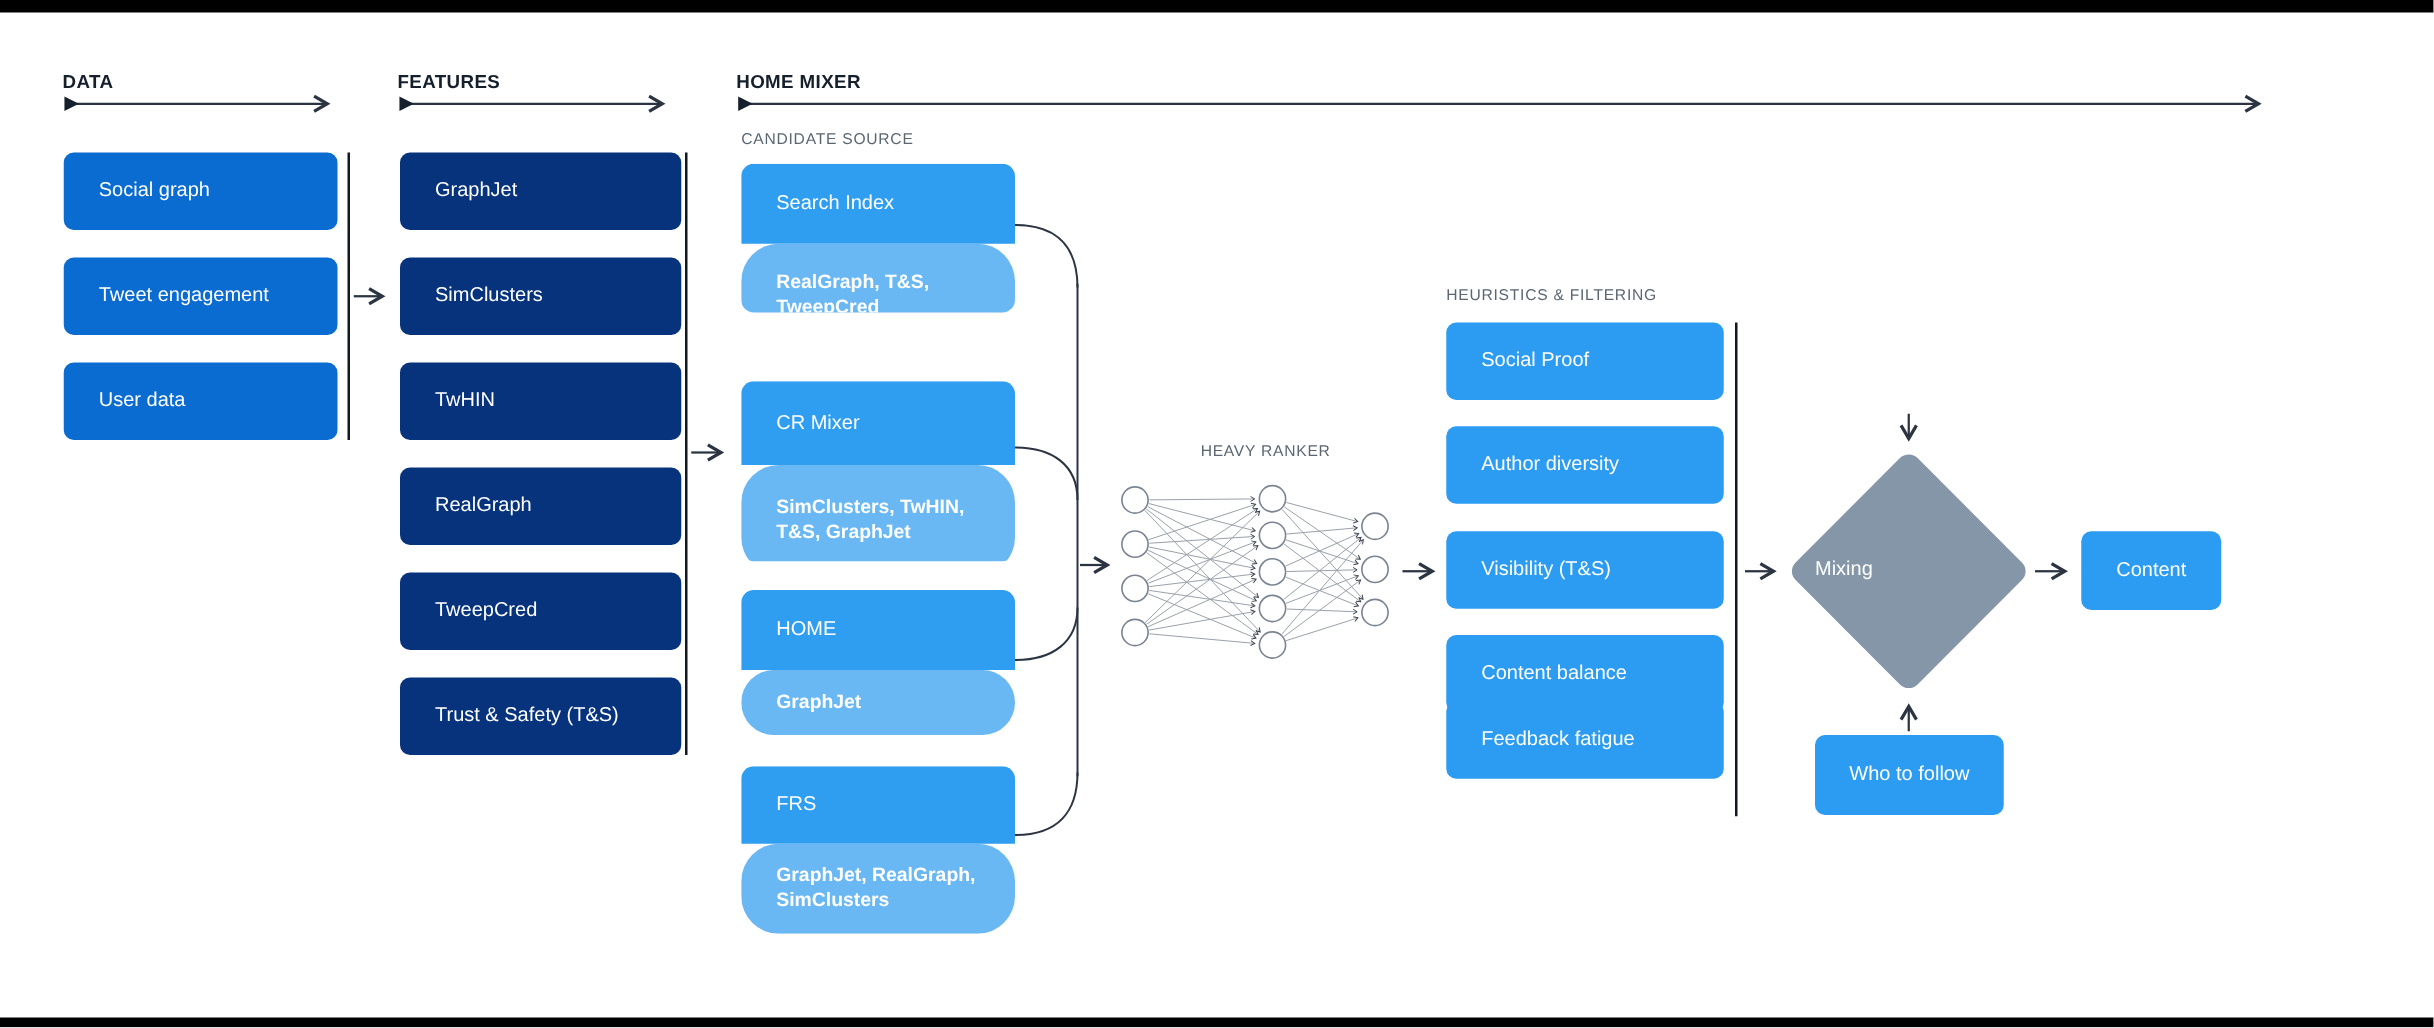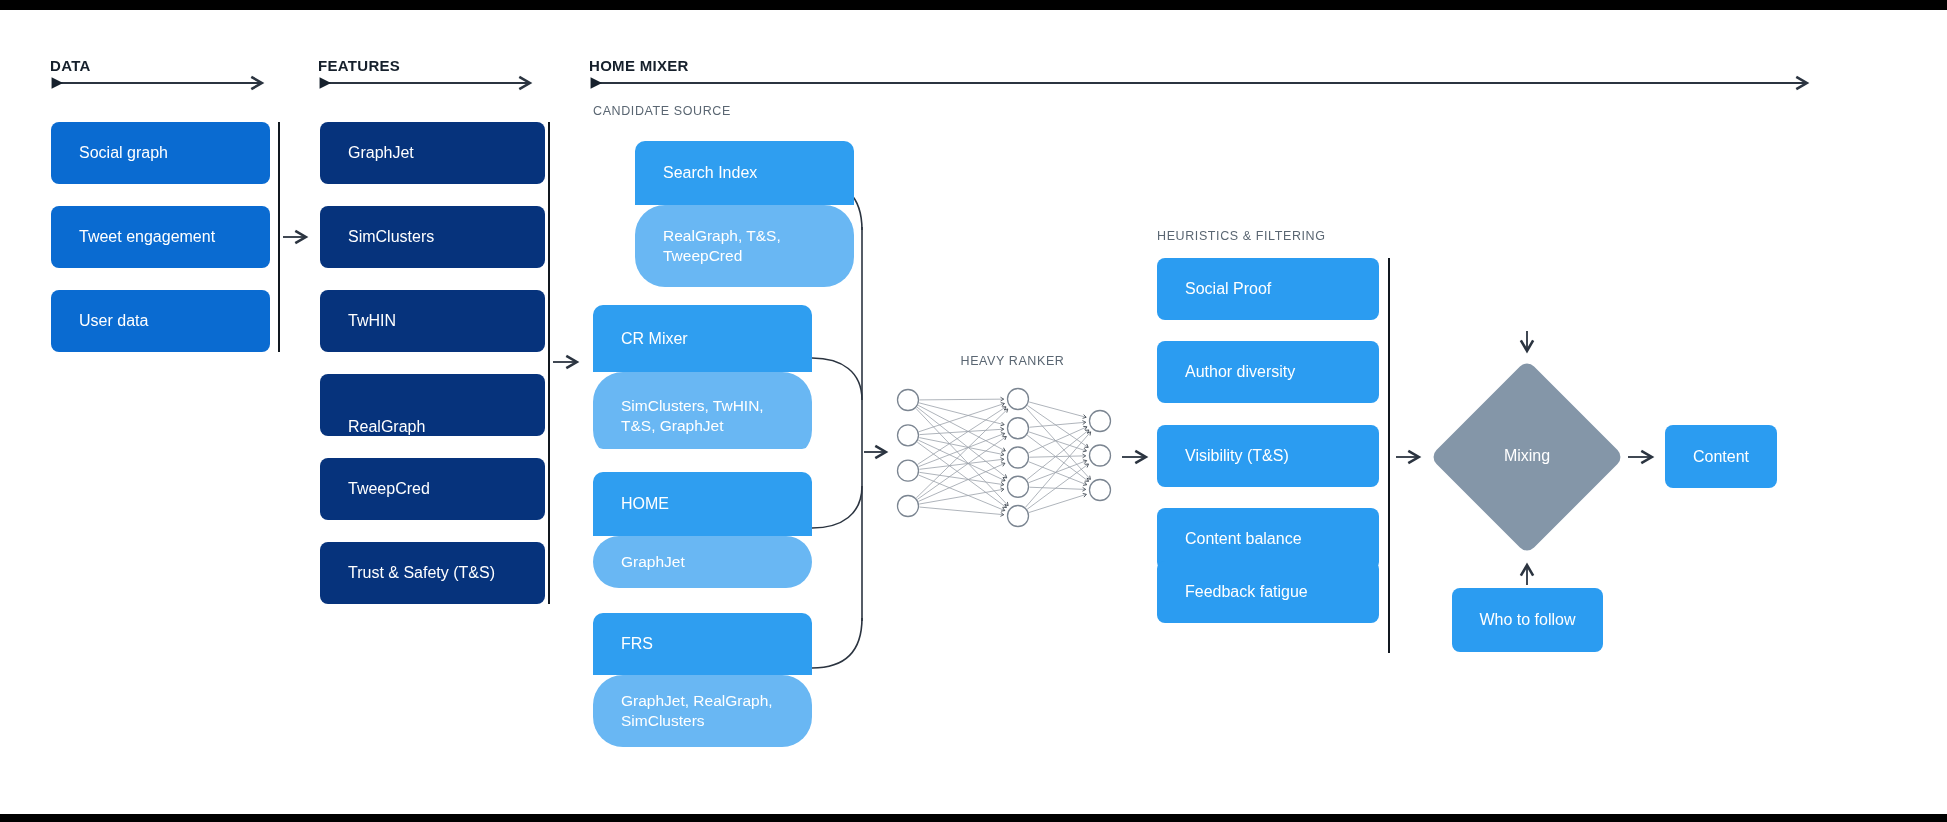--- a/index.html
+++ b/index.html
@@ -36,38 +36,38 @@
     position:absolute;left:593px;width:219px;border-radius:10px;overflow:hidden;
   }
   .cand-main{
     background:var(--candidate-main,#2F9EF0);display:flex;align-items:center;
     box-sizing:border-box;padding-left:28px;
     color:var(--box-text,#fff);font-size:16px;font-weight:500;
   }
   .cand-sub{
     background:var(--candidate-sub,#69B7F3);display:flex;align-items:center;
     box-sizing:border-box;padding:0 22px 0 28px;
-    color:var(--box-text,#fff);font-size:15.5px;font-weight:400;line-height:1.32;border-radius:30px;
+    color:var(--box-text,#fff);font-size:15.5px;font-weight:700;line-height:1.32;border-radius:30px;
   }
 
   .flow-box{
     position:absolute;background:var(--filter-box,#2B9CF1);border-radius:8px;
     display:flex;align-items:center;justify-content:center;
     color:var(--box-text,#fff);font-size:16px;font-weight:500;
   }
   #ads-box{left:1452px;top:262px;width:150px;height:64px;}
   #wtf-box{left:1452px;top:588px;width:151px;height:64px;}
   #timeline-box{left:1665px;top:425px;width:112px;height:63px;}
 
   .diamond{
     position:absolute;left:1458px;top:388px;width:138px;height:138px;
     background:var(--diamond,#8496A8);transform:rotate(45deg);border-radius:10px;
   }
   .diamond-label{
-    position:absolute;left:1452px;top:447px;width:150px;text-align:center;
+    position:absolute;left:1452px;top:447px;width:150px;text-align:left;
     color:var(--box-text,#fff);font-size:16px;font-weight:500;
   }
 </style>
 </head>
 <body>
 
 <div class="canvas">
 
   <div id="top-bar" class="frame-bar"></div>
   <div id="bottom-bar" class="frame-bar"></div>
@@ -190,32 +190,32 @@
   <div id="features-boxes">
       <div class="box features-box" style="top: 122px;">
         <span>GraphJet</span>
       </div>
       <div class="box features-box" style="top: 206px;">
         <span>SimClusters</span>
       </div>
       <div class="box features-box" style="top: 290px;">
         <span>TwHIN</span>
       </div>
-      <div class="box features-box" style="top: 374px; align-items: flex-end;">
+      <div class="box features-box" style="top: 374px;">
         <span>RealGraph</span>
       </div>
       <div class="box features-box" style="top: 458px;">
         <span>TweepCred</span>
       </div>
       <div class="box features-box" style="top: 542px;">
         <span>Trust &amp; Safety (T&amp;S)</span>
       </div>
     </div>
   <div id="candidate-groups">
-      <div class="cand-group" style="top: 141px; height: 146px; margin-left: 42px;">
+      <div class="cand-group" style="top: 131px; height: 119px;">
         <div class="cand-main" style="height: 64px;">
           <span>Search Index</span>
         </div>
         <div class="cand-sub" style="height: 82px;">
           <span>RealGraph, T&amp;S, TweepCred</span>
         </div>
       </div>
       <div class="cand-group" style="top: 305px; height: 144px;">
         <div class="cand-main" style="height: 67px;">
           <span>CR Mixer</span>

